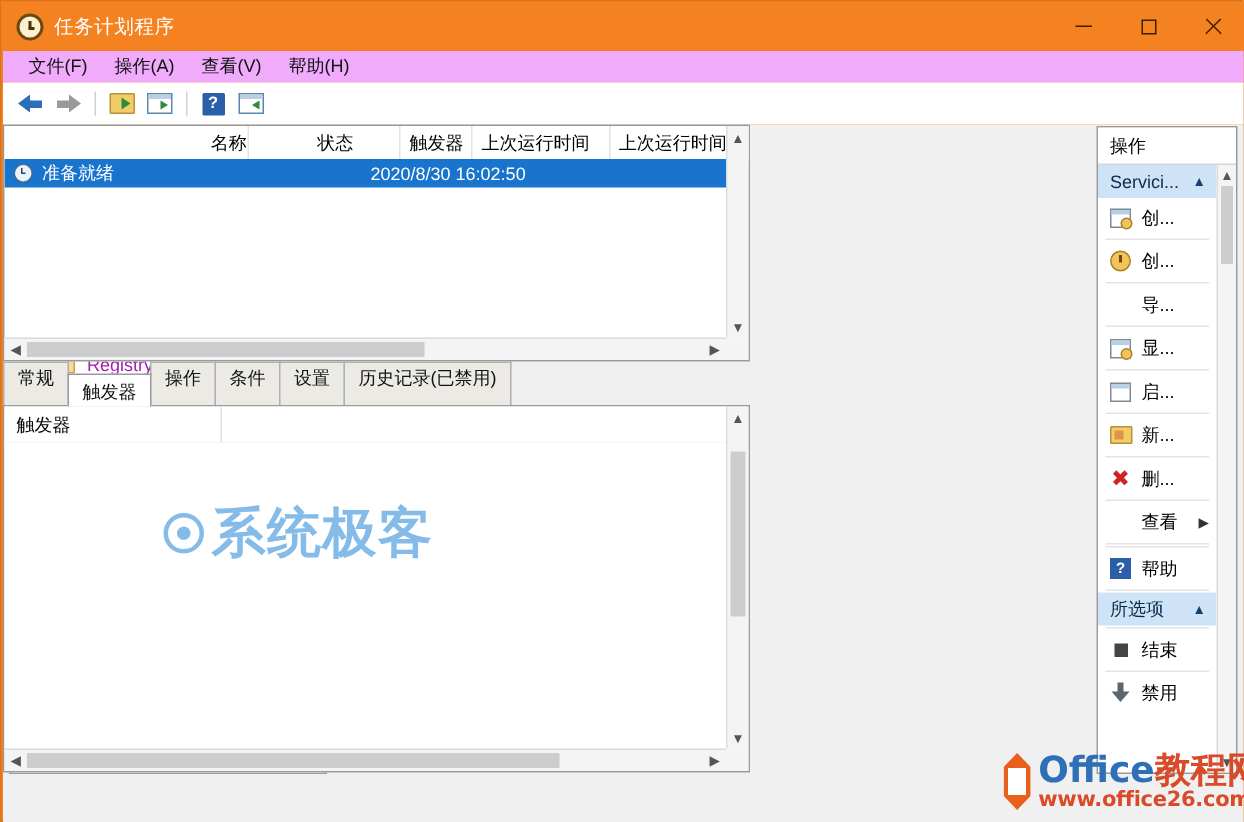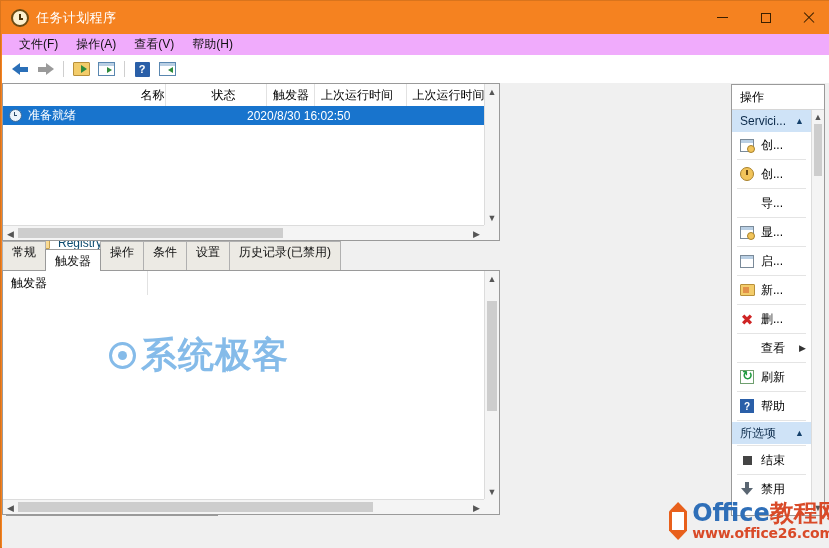--- a/index.html
+++ b/index.html
@@ -74,21 +74,21 @@
   .tree-scroll{position:absolute;left:0;top:0;right:15px;bottom:15px;overflow:hidden;}
   .tree-list{position:absolute;left:0;top:0;width:260px;}
   .tree-row{height:21px;display:flex;align-items:center;padding-left:14px;box-sizing:border-box;white-space:nowrap;}
   .tree-row.selected .tlabel{background:#d6d6d6;}
   .chev{width:14px;font-size:11px;color:#666;flex:0 0 14px;display:flex;align-items:center;justify-content:center;}
   .tfolder{
     width:15px;height:12px;flex:0 0 15px;margin-right:5px;position:relative;
     background:#fbdb93;border:1px solid #c8a24d;border-radius:1px;box-sizing:border-box;
   }
   .tfolder::before{content:"";position:absolute;left:1px;top:-3px;width:6px;height:3px;background:#fbdb93;border:1px solid #c8a24d;border-bottom:0;border-radius:1px 1px 0 0;box-sizing:border-box;}
-  .tlabel{font-size:12px;color:#0c4a6e;padding:1px 3px;}
+  .tlabel{font-size:12px;color:#a21caf;padding:1px 3px;}
 
   
   .vsb{position:absolute;right:0;top:0;bottom:15px;width:15px;background:#f4f4f4;border-left:1px solid #dcdcdc;box-sizing:border-box;}
   .vsb .ar{height:15px;display:flex;align-items:center;justify-content:center;font-size:9px;color:#555;}
   .vsb .ar.bot{position:absolute;bottom:0;left:0;right:0;}
   .vsb .thumb{position:absolute;left:2px;right:2px;background:#cdcdcd;}
   .hsb{position:absolute;left:0;right:15px;bottom:0;height:15px;background:#f4f4f4;border-top:1px solid #dcdcdc;box-sizing:border-box;}
   .hsb .ar{position:absolute;top:0;width:15px;height:15px;display:flex;align-items:center;justify-content:center;font-size:9px;color:#555;}
   .hsb .ar.l{left:0;} .hsb .ar.r{right:0;}
   .hsb .thumb{position:absolute;top:2px;bottom:2px;background:#cdcdcd;}
@@ -487,26 +487,20 @@
             </span>
             <span class="alabel">删...</span>
           </div>
           <div class="act-sep"></div>
           <div class="act-item">
             <span class="ai"></span>
             <span class="alabel">查看</span>
             <span class="submenu">▶</span>
           </div>
           <div class="act-sep"></div>
-          <div class="act-item">
-            <span class="ai">
-              <span class="i-refresh"></span>
-            </span>
-            <span class="alabel">刷新</span>
-          </div>
           <div class="act-sep"></div>
           <div class="act-item">
             <span class="ai">
               <span class="i-help">?</span>
             </span>
             <span class="alabel">帮助</span>
           </div>
           <div class="act-sep"></div>
           <div class="act-section">
             <span>所选项</span>

